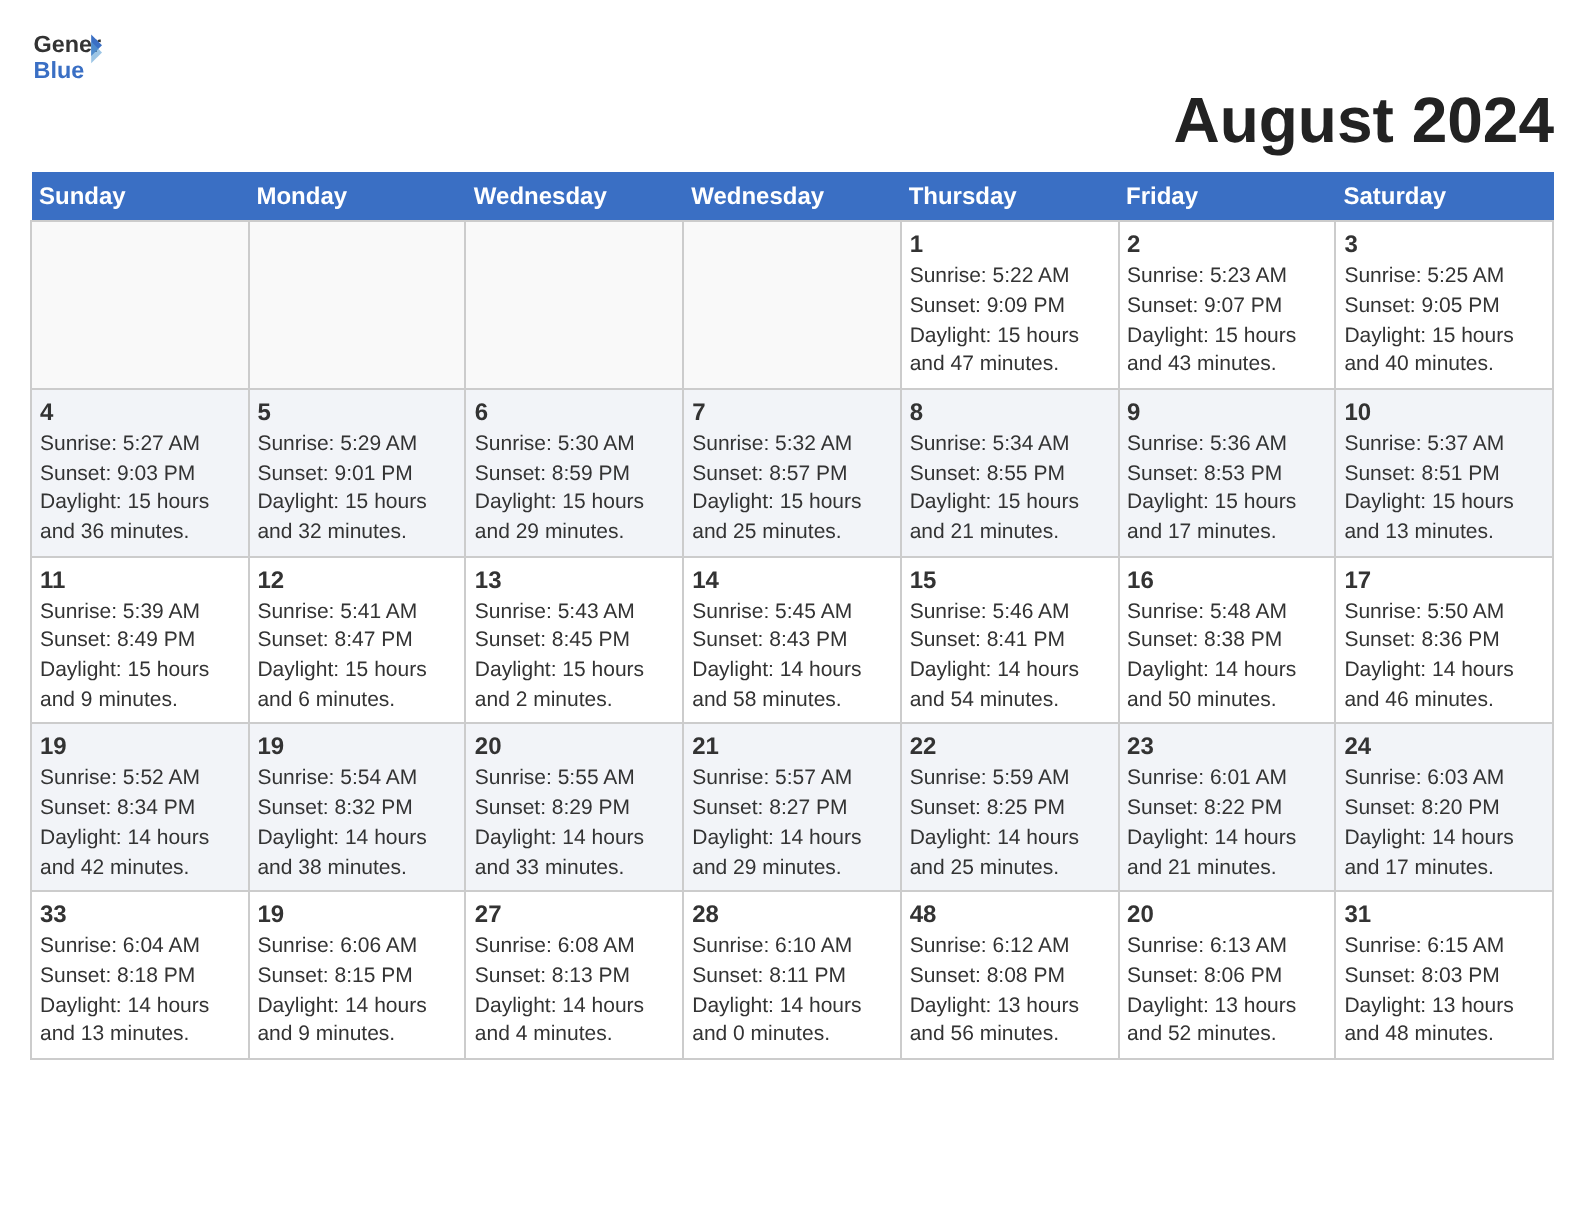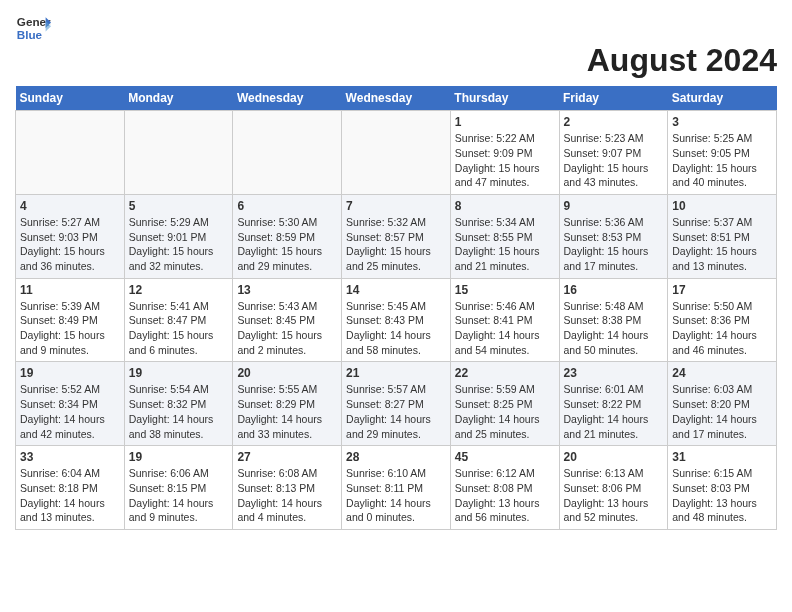--- a/index.html
+++ b/index.html
@@ -234,21 +234,21 @@
         </td>
         <td>
           <span class="day-num">27</span>
           <div class="day-info">Sunrise: 6:08 AM<br>Sunset: 8:13 PM<br>Daylight: 14 hours<br>and 4 minutes.</div>
         </td>
         <td>
           <span class="day-num">28</span>
           <div class="day-info">Sunrise: 6:10 AM<br>Sunset: 8:11 PM<br>Daylight: 14 hours<br>and 0 minutes.</div>
         </td>
         <td>
-          <span class="day-num">45</span>
+          <span class="day-num">48</span>
           <div class="day-info">Sunrise: 6:12 AM<br>Sunset: 8:08 PM<br>Daylight: 13 hours<br>and 56 minutes.</div>
         </td>
         <td>
           <span class="day-num">20</span>
           <div class="day-info">Sunrise: 6:13 AM<br>Sunset: 8:06 PM<br>Daylight: 13 hours<br>and 52 minutes.</div>
         </td>
         <td>
           <span class="day-num">31</span>
           <div class="day-info">Sunrise: 6:15 AM<br>Sunset: 8:03 PM<br>Daylight: 13 hours<br>and 48 minutes.</div>
         </td>

